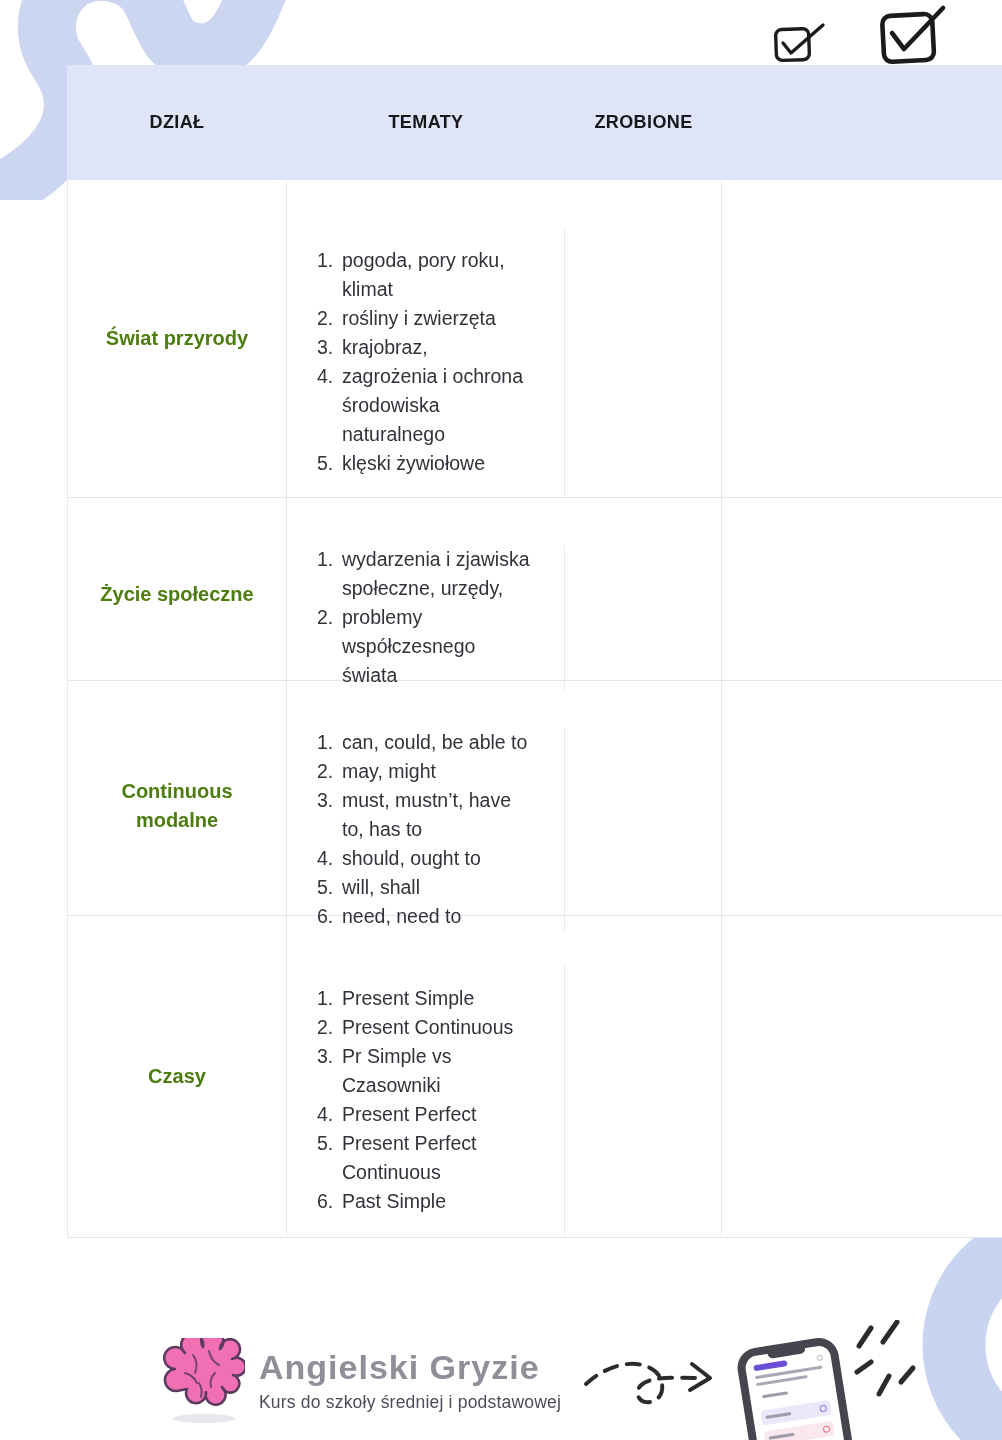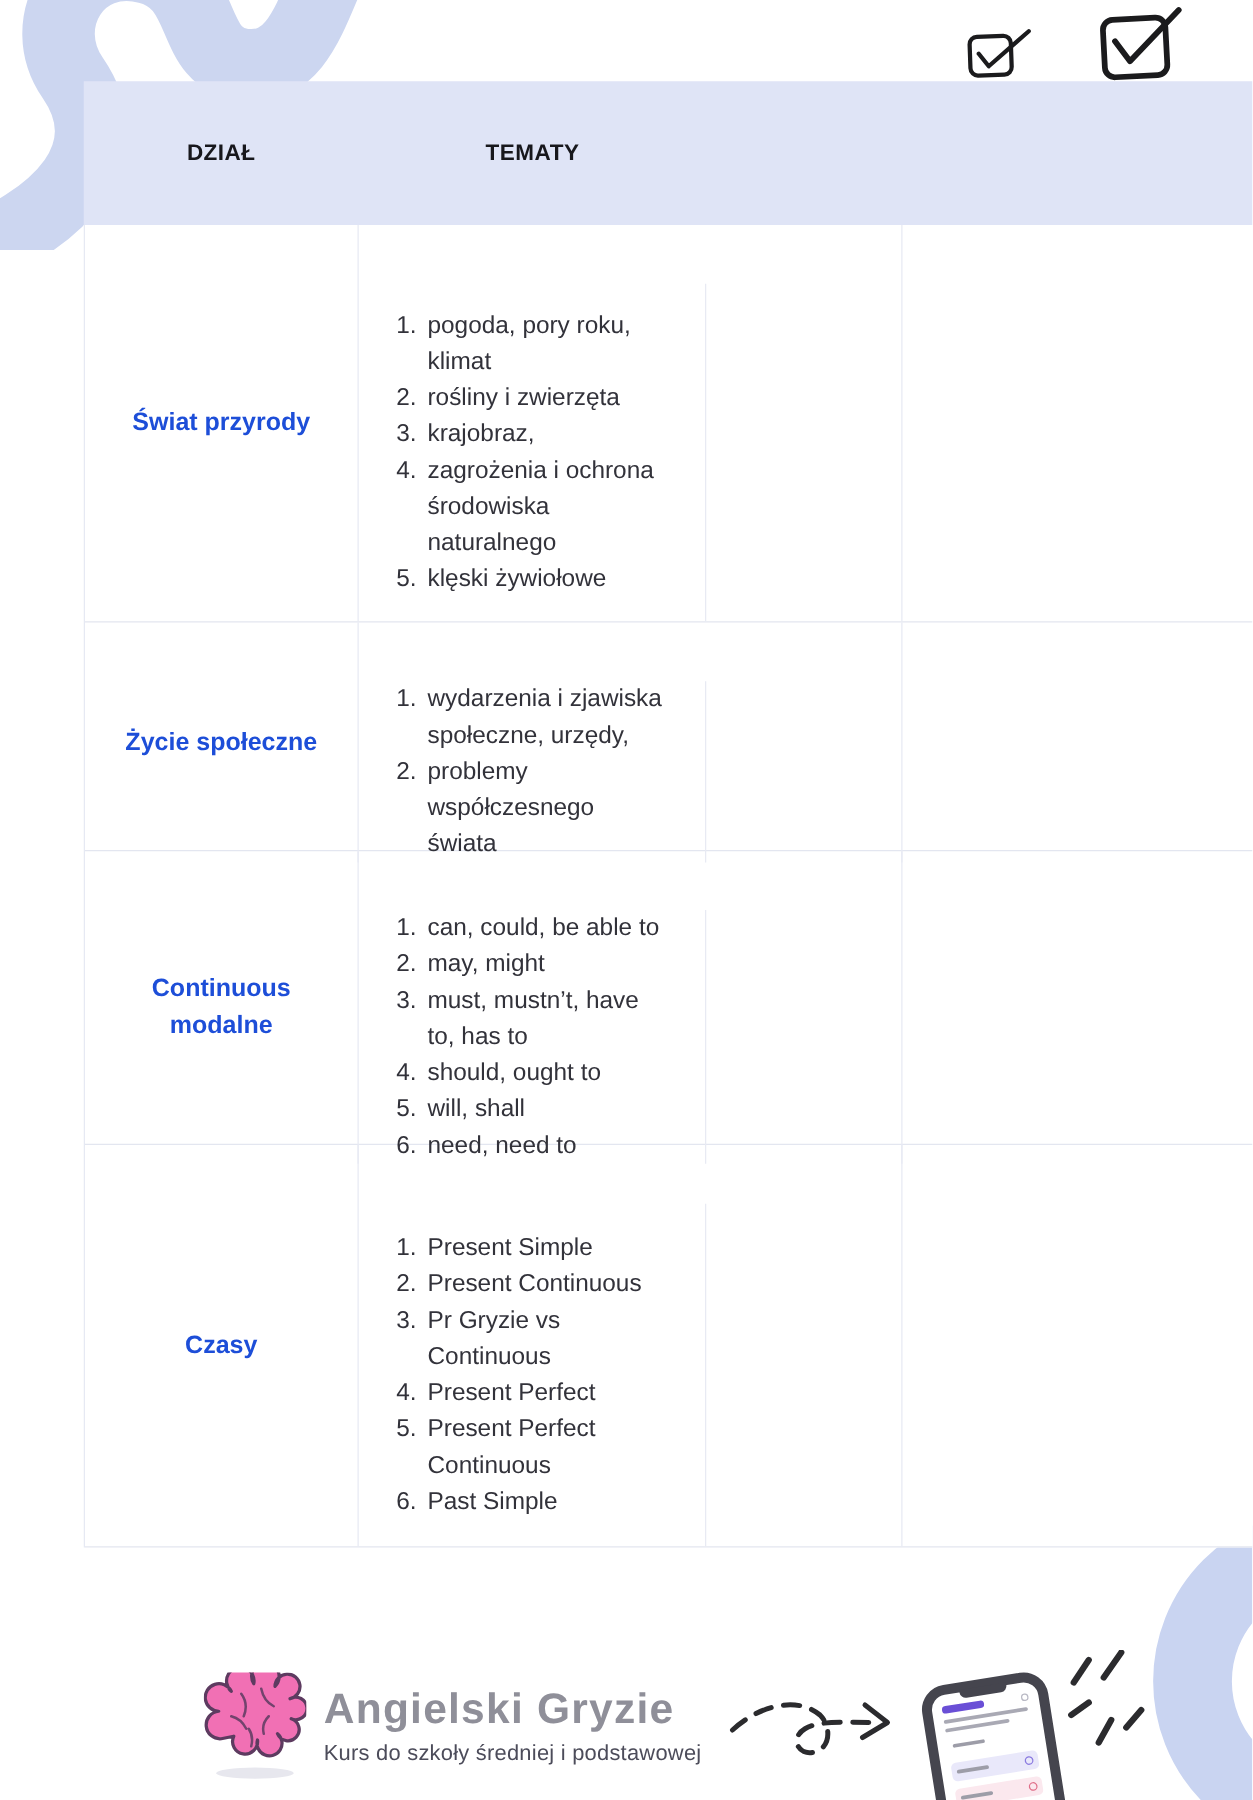--- a/index.html
+++ b/index.html
@@ -56,21 +56,21 @@
   .cell { border-right: 1px solid #e8eaf3; }
   .cell:last-child { border-right: none; }
 
   .cell-dzial {
     display: flex; align-items: center; justify-content: center;
     text-align: center;
   }
   .dzial-label {
     font-weight: 700;
     font-size: 20px;
-    color: #1d4ed8;
+    color: #4d7c0f;
     line-height: 1.45;
     max-width: 176px;
   }
 
   .cell-tematy { display: flex; align-items: center; margin-top: 47px; }
   .tematy-list {
     list-style: none;
     counter-reset: topic;
     margin-left: 30px;
     width: 218px;
@@ -178,20 +178,21 @@
       </g>
       <path d="M15,29 L27,45 L66,4" fill="none" stroke="#1b1b1d" stroke-width="4.6" stroke-linecap="round" stroke-linejoin="round"></path>
     </svg>
   </div>
 
   <div class="plan-table">
 
     <div class="thead">
       <div class="th">DZIAŁ</div>
       <div class="th">TEMATY</div>
+      <div class="th">ZROBIONE</div>
     </div>
 
     <div class="tbody">
 
       <div class="trow row-h1">
         <div class="cell cell-dzial">
           <div class="dzial-label">Świat przyrody</div>
         </div>
         <div class="cell cell-tematy">
           <ol class="tematy-list">
@@ -239,21 +240,21 @@
       </div>
 
       <div class="trow row-h4">
         <div class="cell cell-dzial">
           <div class="dzial-label">Czasy</div>
         </div>
         <div class="cell cell-tematy">
           <ol class="tematy-list">
             <li>Present Simple</li>
             <li>Present Continuous</li>
-            <li>Pr Gryzie vs Continuous</li>
+            <li>Pr Simple vs Czasowniki</li>
             <li>Present Perfect</li>
             <li>Present Perfect Continuous</li>
             <li>Past Simple</li>
           </ol>
         </div>
         <div class="cell"></div>
         <div class="cell"></div>
       </div>
 
     </div>

